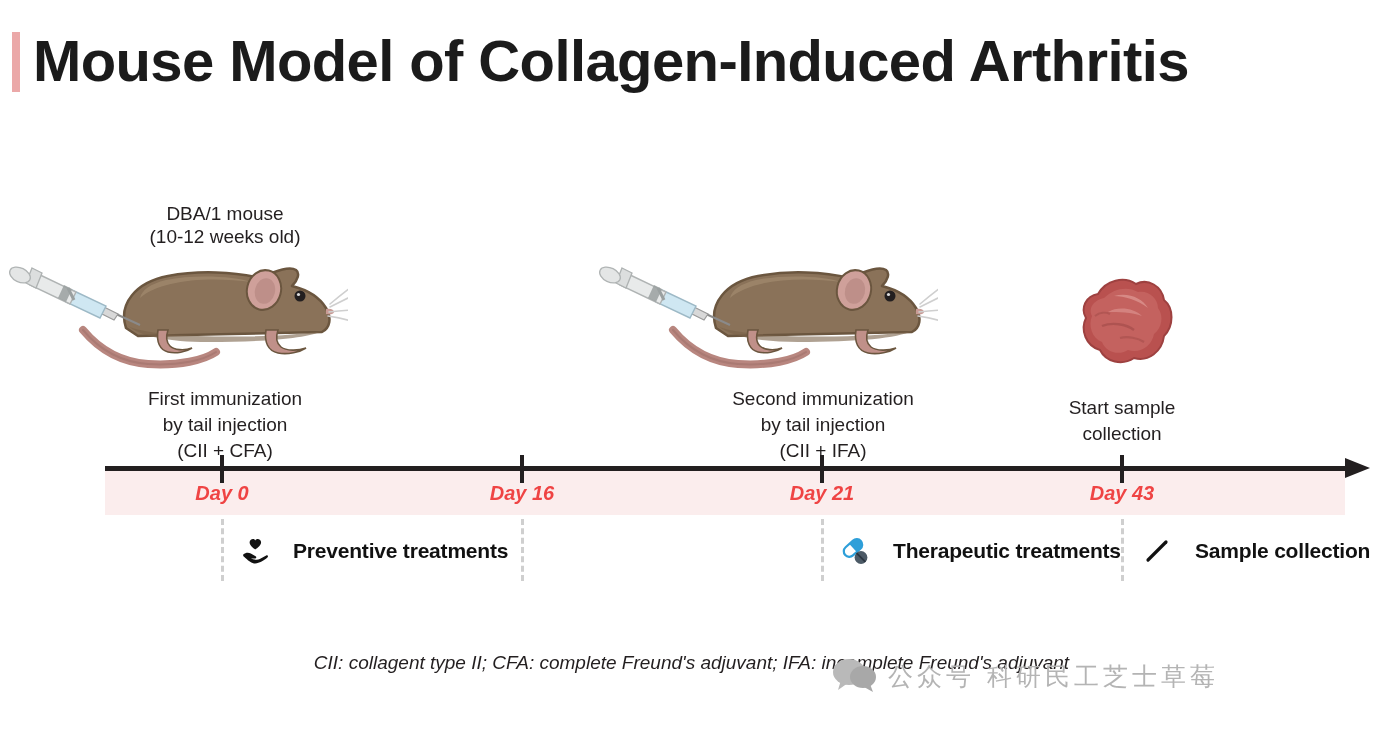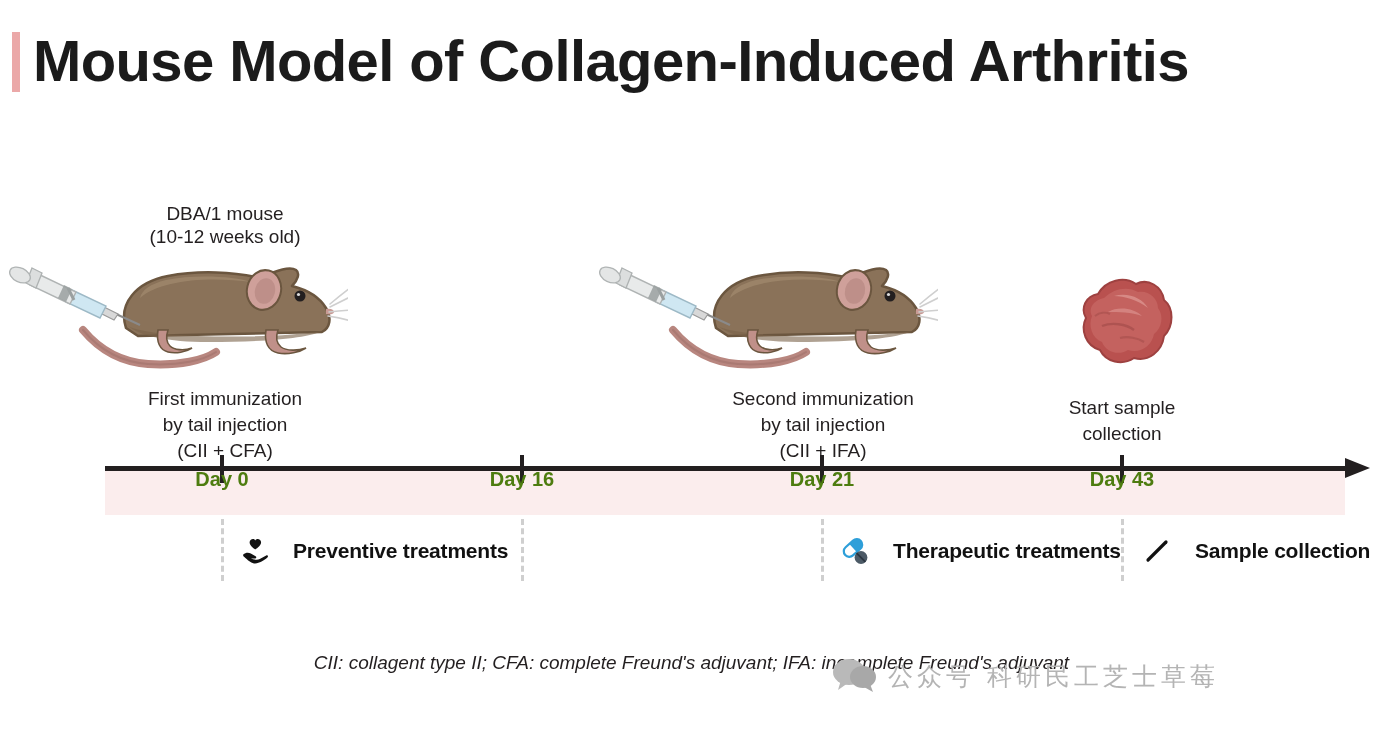--- a/index.html
+++ b/index.html
@@ -112,24 +112,25 @@
   }
   .tick {
     position: absolute;
     top: 455px;
     width: 4px;
     height: 28px;
     background: #231f20;
   }
   .day-label {
     position: absolute;
-    top: 468px;
+    top: 482px;
     font-size: 20px;
     font-weight: bold;
-    color: #4d7c0f;
+    font-style: italic;
+    color: #ef4444;
     white-space: nowrap;
     transform: translateX(-50%);
   }
   .dashed-guide {
     position: absolute;
     top: 519px;
     width: 0;
     height: 62px;
     border-left: 3px dashed #cfcfcf;
   }

